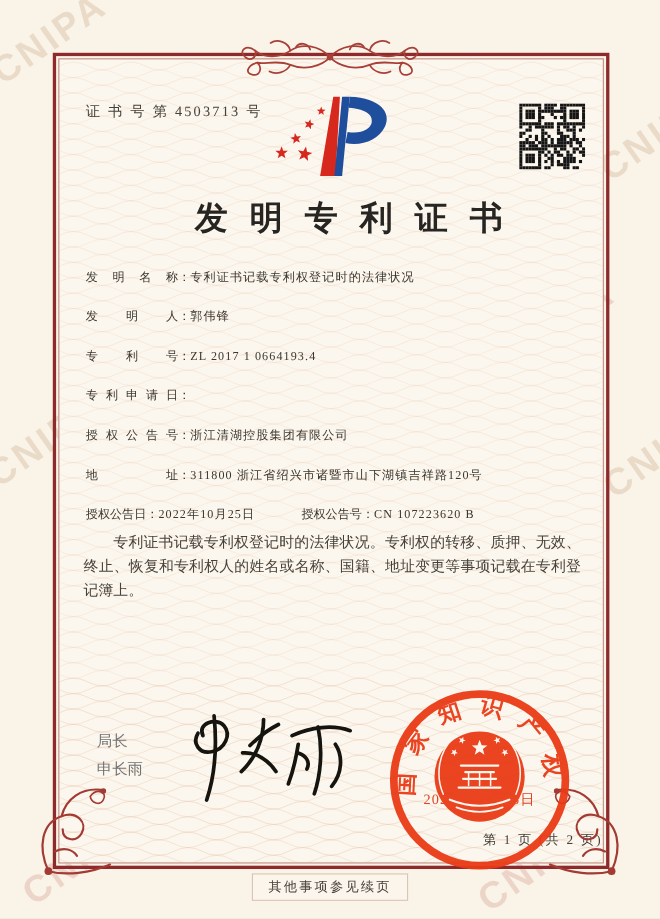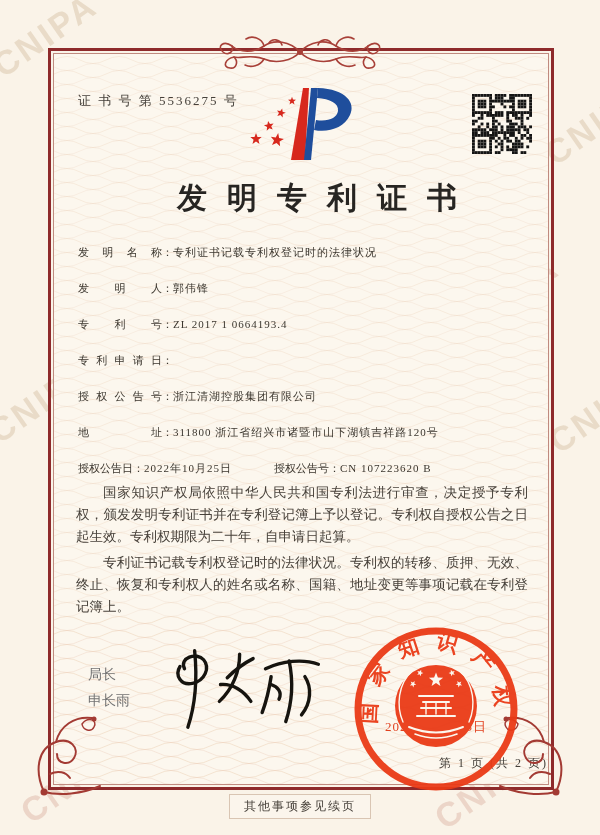--- a/index.html
+++ b/index.html
@@ -179,21 +179,21 @@
         <path d="M0 629 q13 7 26 0 q13 -7 26 0 q13 7 26 0 q13 -7 26 0 q13 7 26 0 q13 -7 26 0 q13 7 26 0 q13 -7 26 0 q13 7 26 0 q13 -7 26 0 q13 7 26 0 q13 -7 26 0 q13 7 26 0 q13 -7 26 0 q13 7 26 0 q13 -7 26 0 q13 7 26 0 q13 -7 26 0 q13 7 26 0" fill="none" stroke="#e3b9a0" stroke-width="0.6" opacity="0.45"></path>
         <path d="M0 643 q13 7 26 0 q13 -7 26 0 q13 7 26 0 q13 -7 26 0 q13 7 26 0 q13 -7 26 0 q13 7 26 0 q13 -7 26 0 q13 7 26 0 q13 -7 26 0 q13 7 26 0 q13 -7 26 0 q13 7 26 0 q13 -7 26 0 q13 7 26 0 q13 -7 26 0 q13 7 26 0 q13 -7 26 0 q13 7 26 0" fill="none" stroke="#e3b9a0" stroke-width="0.6" opacity="0.45"></path>
         <path d="M0 657 q13 7 26 0 q13 -7 26 0 q13 7 26 0 q13 -7 26 0 q13 7 26 0 q13 -7 26 0 q13 7 26 0 q13 -7 26 0 q13 7 26 0 q13 -7 26 0 q13 7 26 0 q13 -7 26 0 q13 7 26 0 q13 -7 26 0 q13 7 26 0 q13 -7 26 0 q13 7 26 0 q13 -7 26 0 q13 7 26 0" fill="none" stroke="#e3b9a0" stroke-width="0.6" opacity="0.45"></path>
         <path d="M0 671 q13 7 26 0 q13 -7 26 0 q13 7 26 0 q13 -7 26 0 q13 7 26 0 q13 -7 26 0 q13 7 26 0 q13 -7 26 0 q13 7 26 0 q13 -7 26 0 q13 7 26 0 q13 -7 26 0 q13 7 26 0 q13 -7 26 0 q13 7 26 0 q13 -7 26 0 q13 7 26 0 q13 -7 26 0 q13 7 26 0" fill="none" stroke="#e3b9a0" stroke-width="0.6" opacity="0.45"></path>
         <path d="M0 685 q13 7 26 0 q13 -7 26 0 q13 7 26 0 q13 -7 26 0 q13 7 26 0 q13 -7 26 0 q13 7 26 0 q13 -7 26 0 q13 7 26 0 q13 -7 26 0 q13 7 26 0 q13 -7 26 0 q13 7 26 0 q13 -7 26 0 q13 7 26 0 q13 -7 26 0 q13 7 26 0 q13 -7 26 0 q13 7 26 0" fill="none" stroke="#e3b9a0" stroke-width="0.6" opacity="0.45"></path>
         <path d="M0 699 q13 7 26 0 q13 -7 26 0 q13 7 26 0 q13 -7 26 0 q13 7 26 0 q13 -7 26 0 q13 7 26 0 q13 -7 26 0 q13 7 26 0 q13 -7 26 0 q13 7 26 0 q13 -7 26 0 q13 7 26 0 q13 -7 26 0 q13 7 26 0 q13 -7 26 0 q13 7 26 0 q13 -7 26 0 q13 7 26 0" fill="none" stroke="#e3b9a0" stroke-width="0.6" opacity="0.45"></path>
         <path d="M0 713 q13 7 26 0 q13 -7 26 0 q13 7 26 0 q13 -7 26 0 q13 7 26 0 q13 -7 26 0 q13 7 26 0 q13 -7 26 0 q13 7 26 0 q13 -7 26 0 q13 7 26 0 q13 -7 26 0 q13 7 26 0 q13 -7 26 0 q13 7 26 0 q13 -7 26 0 q13 7 26 0 q13 -7 26 0 q13 7 26 0" fill="none" stroke="#e3b9a0" stroke-width="0.6" opacity="0.45"></path>
         <path d="M0 727 q13 7 26 0 q13 -7 26 0 q13 7 26 0 q13 -7 26 0 q13 7 26 0 q13 -7 26 0 q13 7 26 0 q13 -7 26 0 q13 7 26 0 q13 -7 26 0 q13 7 26 0 q13 -7 26 0 q13 7 26 0 q13 -7 26 0 q13 7 26 0 q13 -7 26 0 q13 7 26 0 q13 -7 26 0 q13 7 26 0" fill="none" stroke="#e3b9a0" stroke-width="0.6" opacity="0.45"></path>
       </svg>
 
-    <div class="cert-no">证 书 号 第 5536275 号</div>
+    <div class="cert-no">证 书 号 第 4503713 号</div>
 
     <svg class="logo" id="logo" width="110" height="80" viewBox="0 0 110 80">
       <g id="logo-stars">
           <polygon points="46.0,12.8 47.0,15.6 50.0,15.7 47.7,17.5 48.5,20.4 46.0,18.8 43.5,20.4 44.3,17.5 42.0,15.7 45.0,15.6" fill="#d7281d"></polygon>
           <polygon points="36.2,24.4 36.6,27.7 39.8,28.7 36.7,30.1 36.7,33.5 34.5,30.9 31.3,32.0 33.0,29.1 31.0,26.4 34.3,27.1" fill="#d7281d"></polygon>
           <polygon points="22.1,36.9 24.0,40.0 27.6,39.6 25.2,42.3 26.7,45.6 23.4,44.2 20.7,46.7 21.1,43.0 17.9,41.3 21.4,40.5" fill="#d7281d"></polygon>
           <polygon points="10.0,49.0 11.5,53.0 15.7,53.1 12.4,55.8 13.5,59.9 10.0,57.5 6.5,59.9 7.6,55.8 4.3,53.1 8.5,53.0" fill="#d7281d"></polygon>
           <polygon points="32.2,49.1 33.1,54.0 37.9,55.0 33.6,57.4 34.1,62.3 30.5,58.9 26.0,60.9 28.1,56.4 24.8,52.7 29.7,53.4" fill="#d7281d"></polygon>
         </g>
       <polygon points="57,4 63,4 59,76 45,76" fill="#d7281d"></polygon>
@@ -493,21 +493,20 @@
           <span>：</span>
         <span class="val">2022年10月25日</span>
         <span class="gap"></span>
         <span class="lbl2">授权公告号</span>
           <span>：</span>
         <span class="val">CN 107223620 B</span>
       </div>
     </div>
 
     <div class="paras">
-      <p>国家知识产权局依照中华人民共和国专利法进行审查，决定授予专利权，颁发发明专利证书并在专利登记簿上予以登记。专利权自授权公告之日起生效。专利权期限为二十年，自申请日起算。</p>
       <p>专利证书记载专利权登记时的法律状况。专利权的转移、质押、无效、终止、恢复和专利权人的姓名或名称、国籍、地址变更等事项记载在专利登记簿上。</p>
     </div>
 
     <div class="signer">
       <div>局长</div>
       <div>申长雨</div>
     </div>
 
     <svg class="signature" width="180" height="86" viewBox="0 0 160 76">
       <g fill="none" stroke="#16140f" stroke-width="3" stroke-linecap="round" stroke-linejoin="round">

